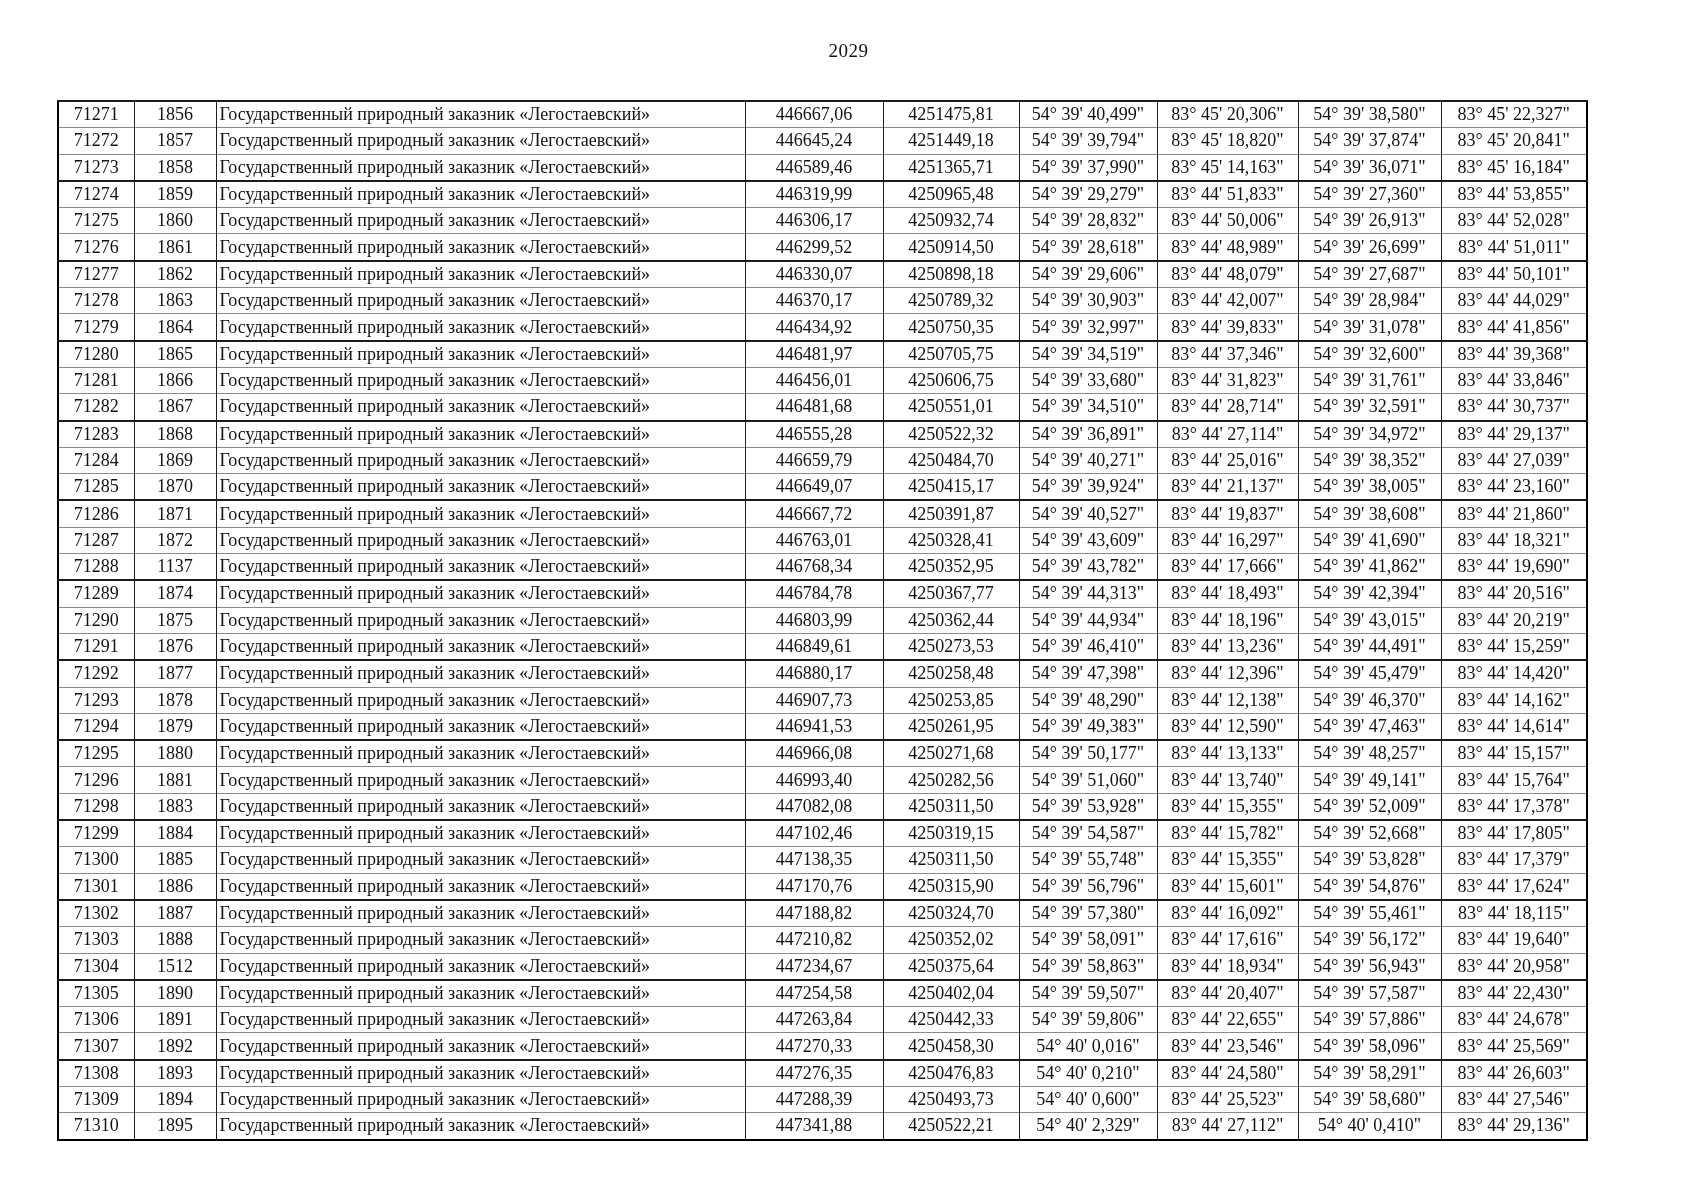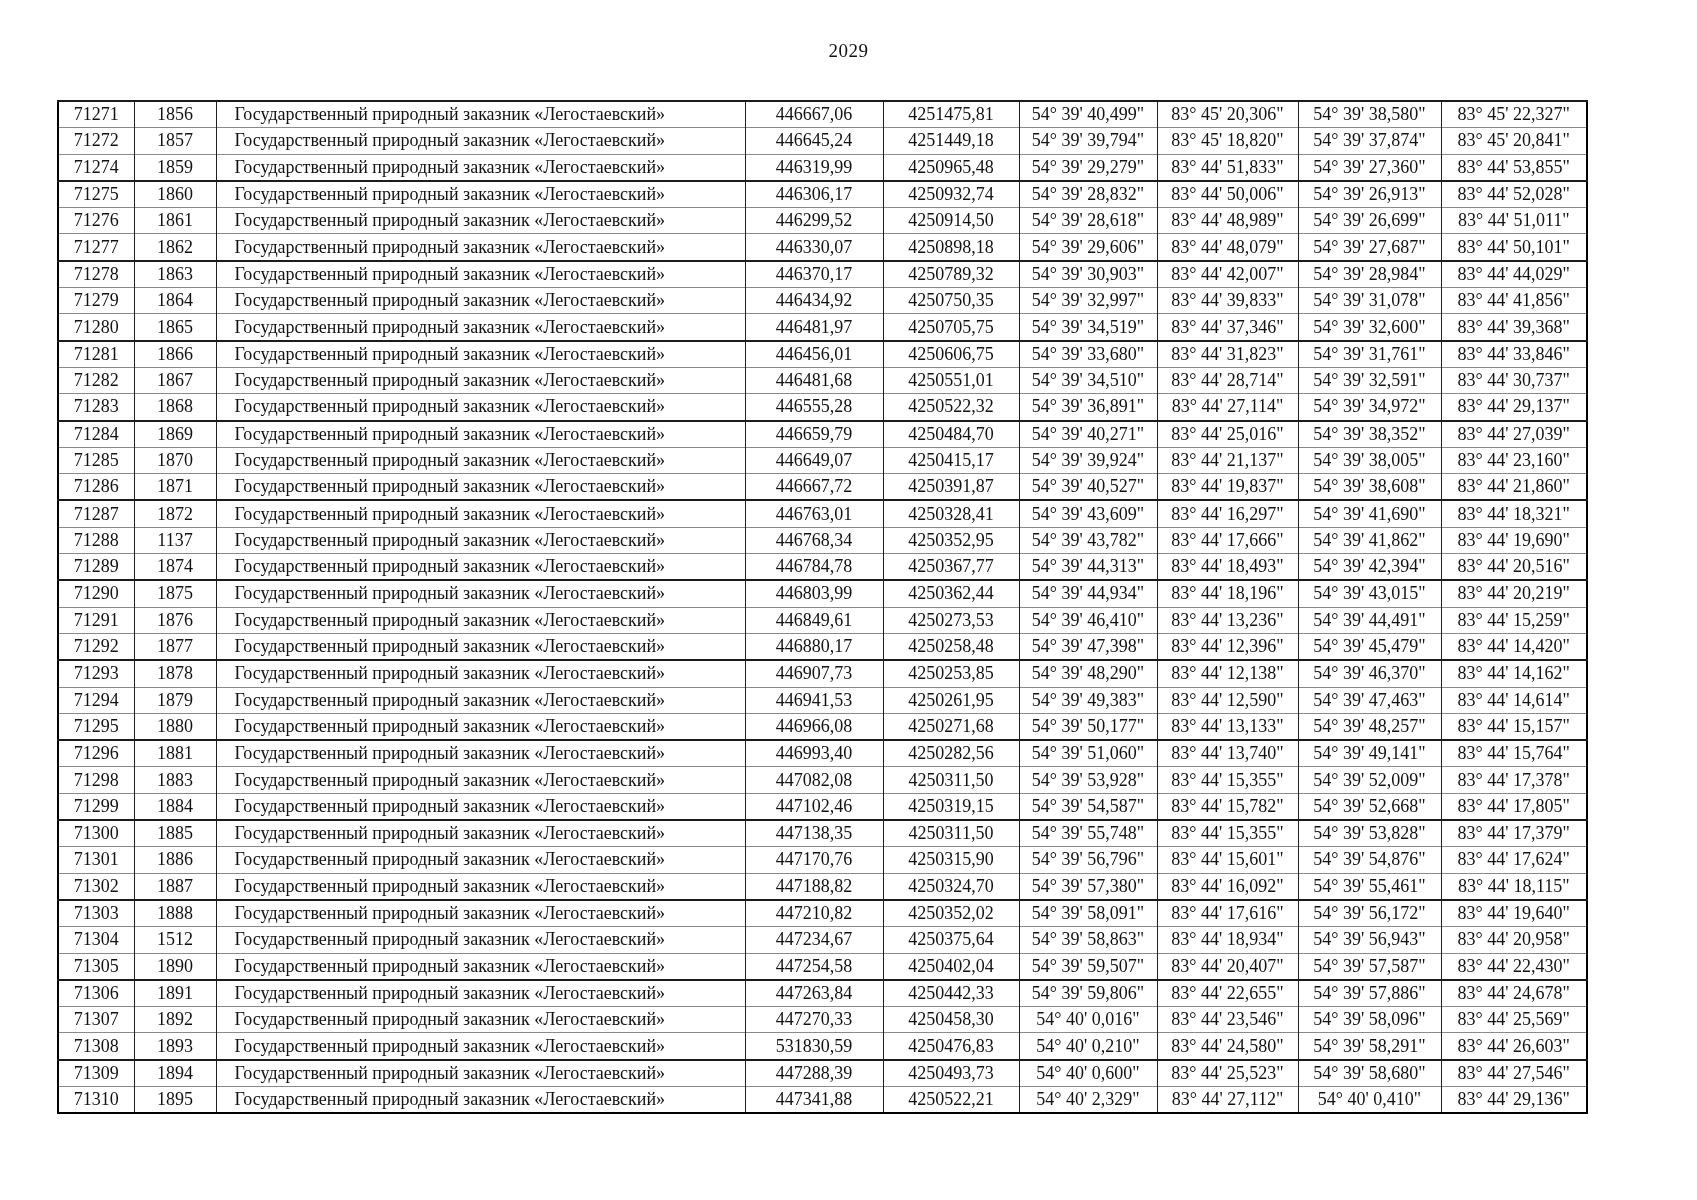--- a/index.html
+++ b/index.html
@@ -36,21 +36,21 @@
     overflow: hidden;
     border-left: 1.5px solid #202020;
     border-top: 1px solid #8a8a8a;
   }
   .coords-table td:first-child { border-left: none; }
   .coords-table tr:first-child td { border-top: none; }
   
   .coords-table tr:nth-child(3n+1) td { border-top: 2px solid #1b1b1b; }
   .coords-table td.name-col {
     text-align: left;
-    padding-left: 18px;
+    padding-left: 3px;
     margin-top: 39px;
   }
 </style>
 </head>
 <body>
 
 <div class="page-number">2029</div>
 
 <table class="coords-table">
   <colgroup>
@@ -81,20 +81,31 @@
         <td>1857</td>
         <td class="name-col">Государственный природный заказник «Легостаевский»</td>
         <td>446645,24</td>
         <td>4251449,18</td>
         <td>54° 39' 39,794"</td>
         <td>83° 45' 18,820"</td>
         <td>54° 39' 37,874"</td>
         <td>83° 45' 20,841"</td>
       </tr>
       <tr>
+        <td>71273</td>
+        <td>1858</td>
+        <td class="name-col">Государственный природный заказник «Легостаевский»</td>
+        <td>446589,46</td>
+        <td>4251365,71</td>
+        <td>54° 39' 37,990"</td>
+        <td>83° 45' 14,163"</td>
+        <td>54° 39' 36,071"</td>
+        <td>83° 45' 16,184"</td>
+      </tr>
+      <tr>
         <td>71274</td>
         <td>1859</td>
         <td class="name-col">Государственный природный заказник «Легостаевский»</td>
         <td>446319,99</td>
         <td>4250965,48</td>
         <td>54° 39' 29,279"</td>
         <td>83° 44' 51,833"</td>
         <td>54° 39' 27,360"</td>
         <td>83° 44' 53,855"</td>
       </tr>
@@ -447,21 +458,21 @@
         <td>4250458,30</td>
         <td>54° 40' 0,016"</td>
         <td>83° 44' 23,546"</td>
         <td>54° 39' 58,096"</td>
         <td>83° 44' 25,569"</td>
       </tr>
       <tr>
         <td>71308</td>
         <td>1893</td>
         <td class="name-col">Государственный природный заказник «Легостаевский»</td>
-        <td>531830,59</td>
+        <td>447276,35</td>
         <td>4250476,83</td>
         <td>54° 40' 0,210"</td>
         <td>83° 44' 24,580"</td>
         <td>54° 39' 58,291"</td>
         <td>83° 44' 26,603"</td>
       </tr>
       <tr>
         <td>71309</td>
         <td>1894</td>
         <td class="name-col">Государственный природный заказник «Легостаевский»</td>

